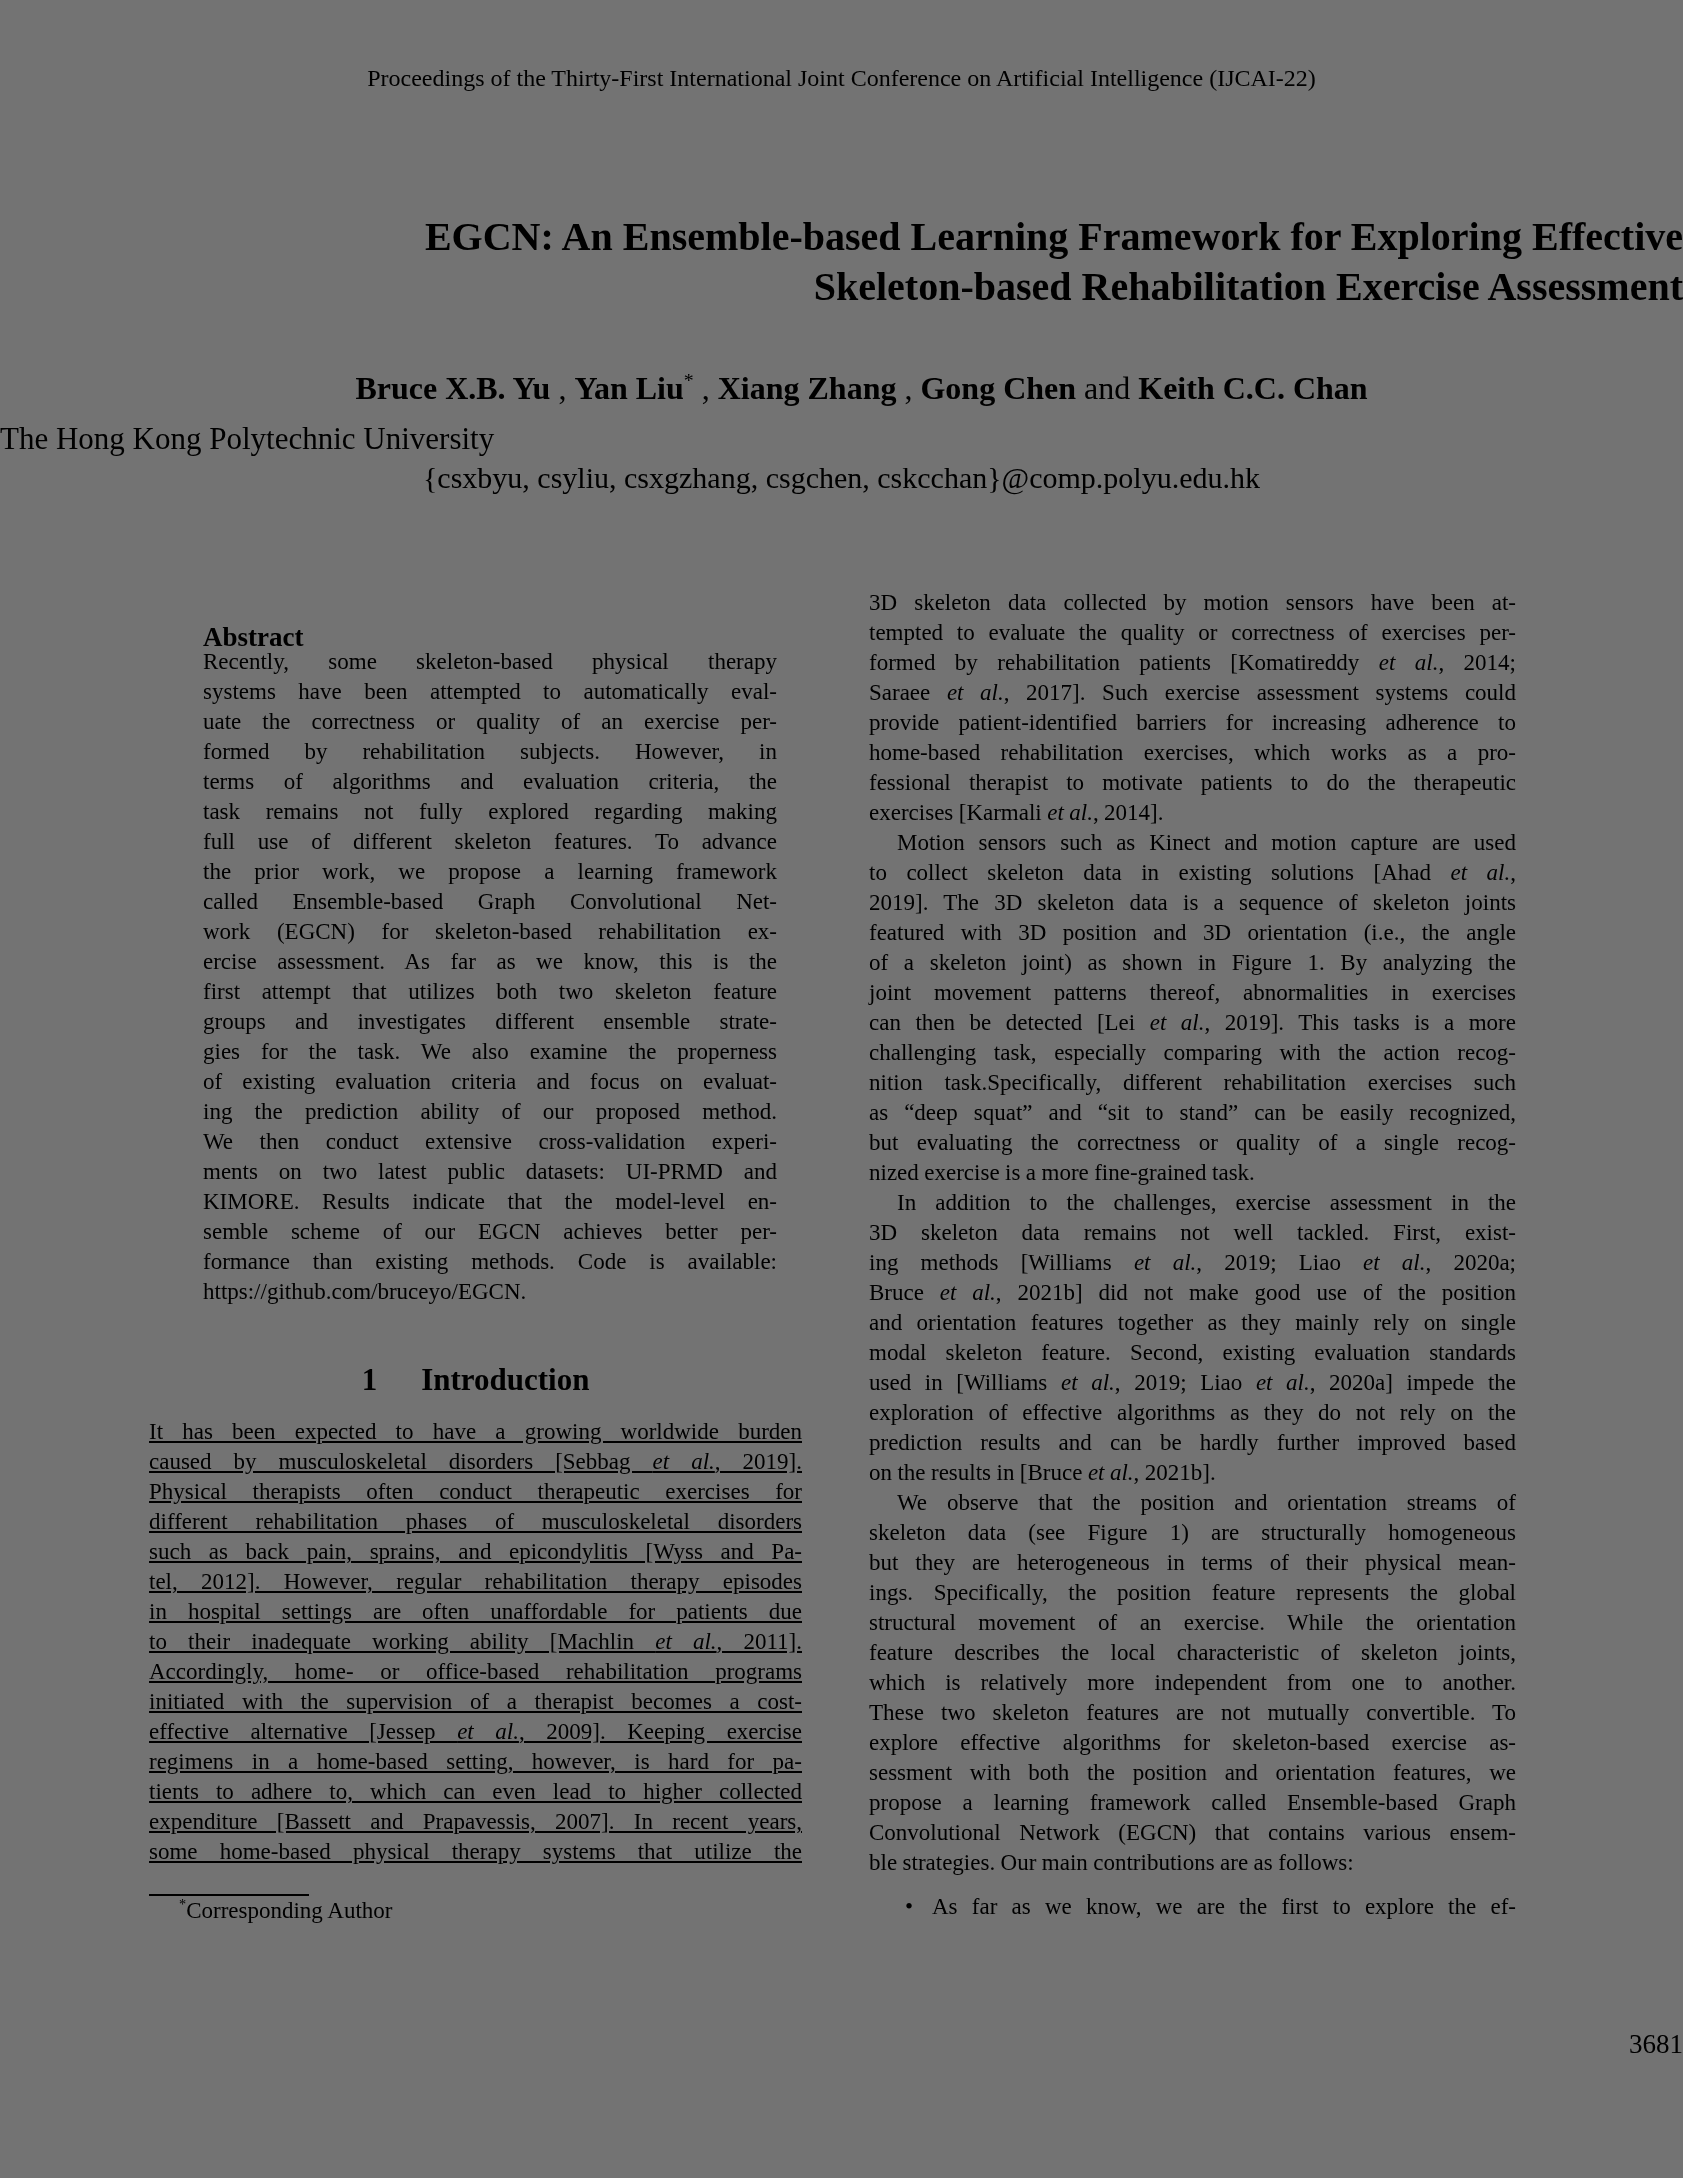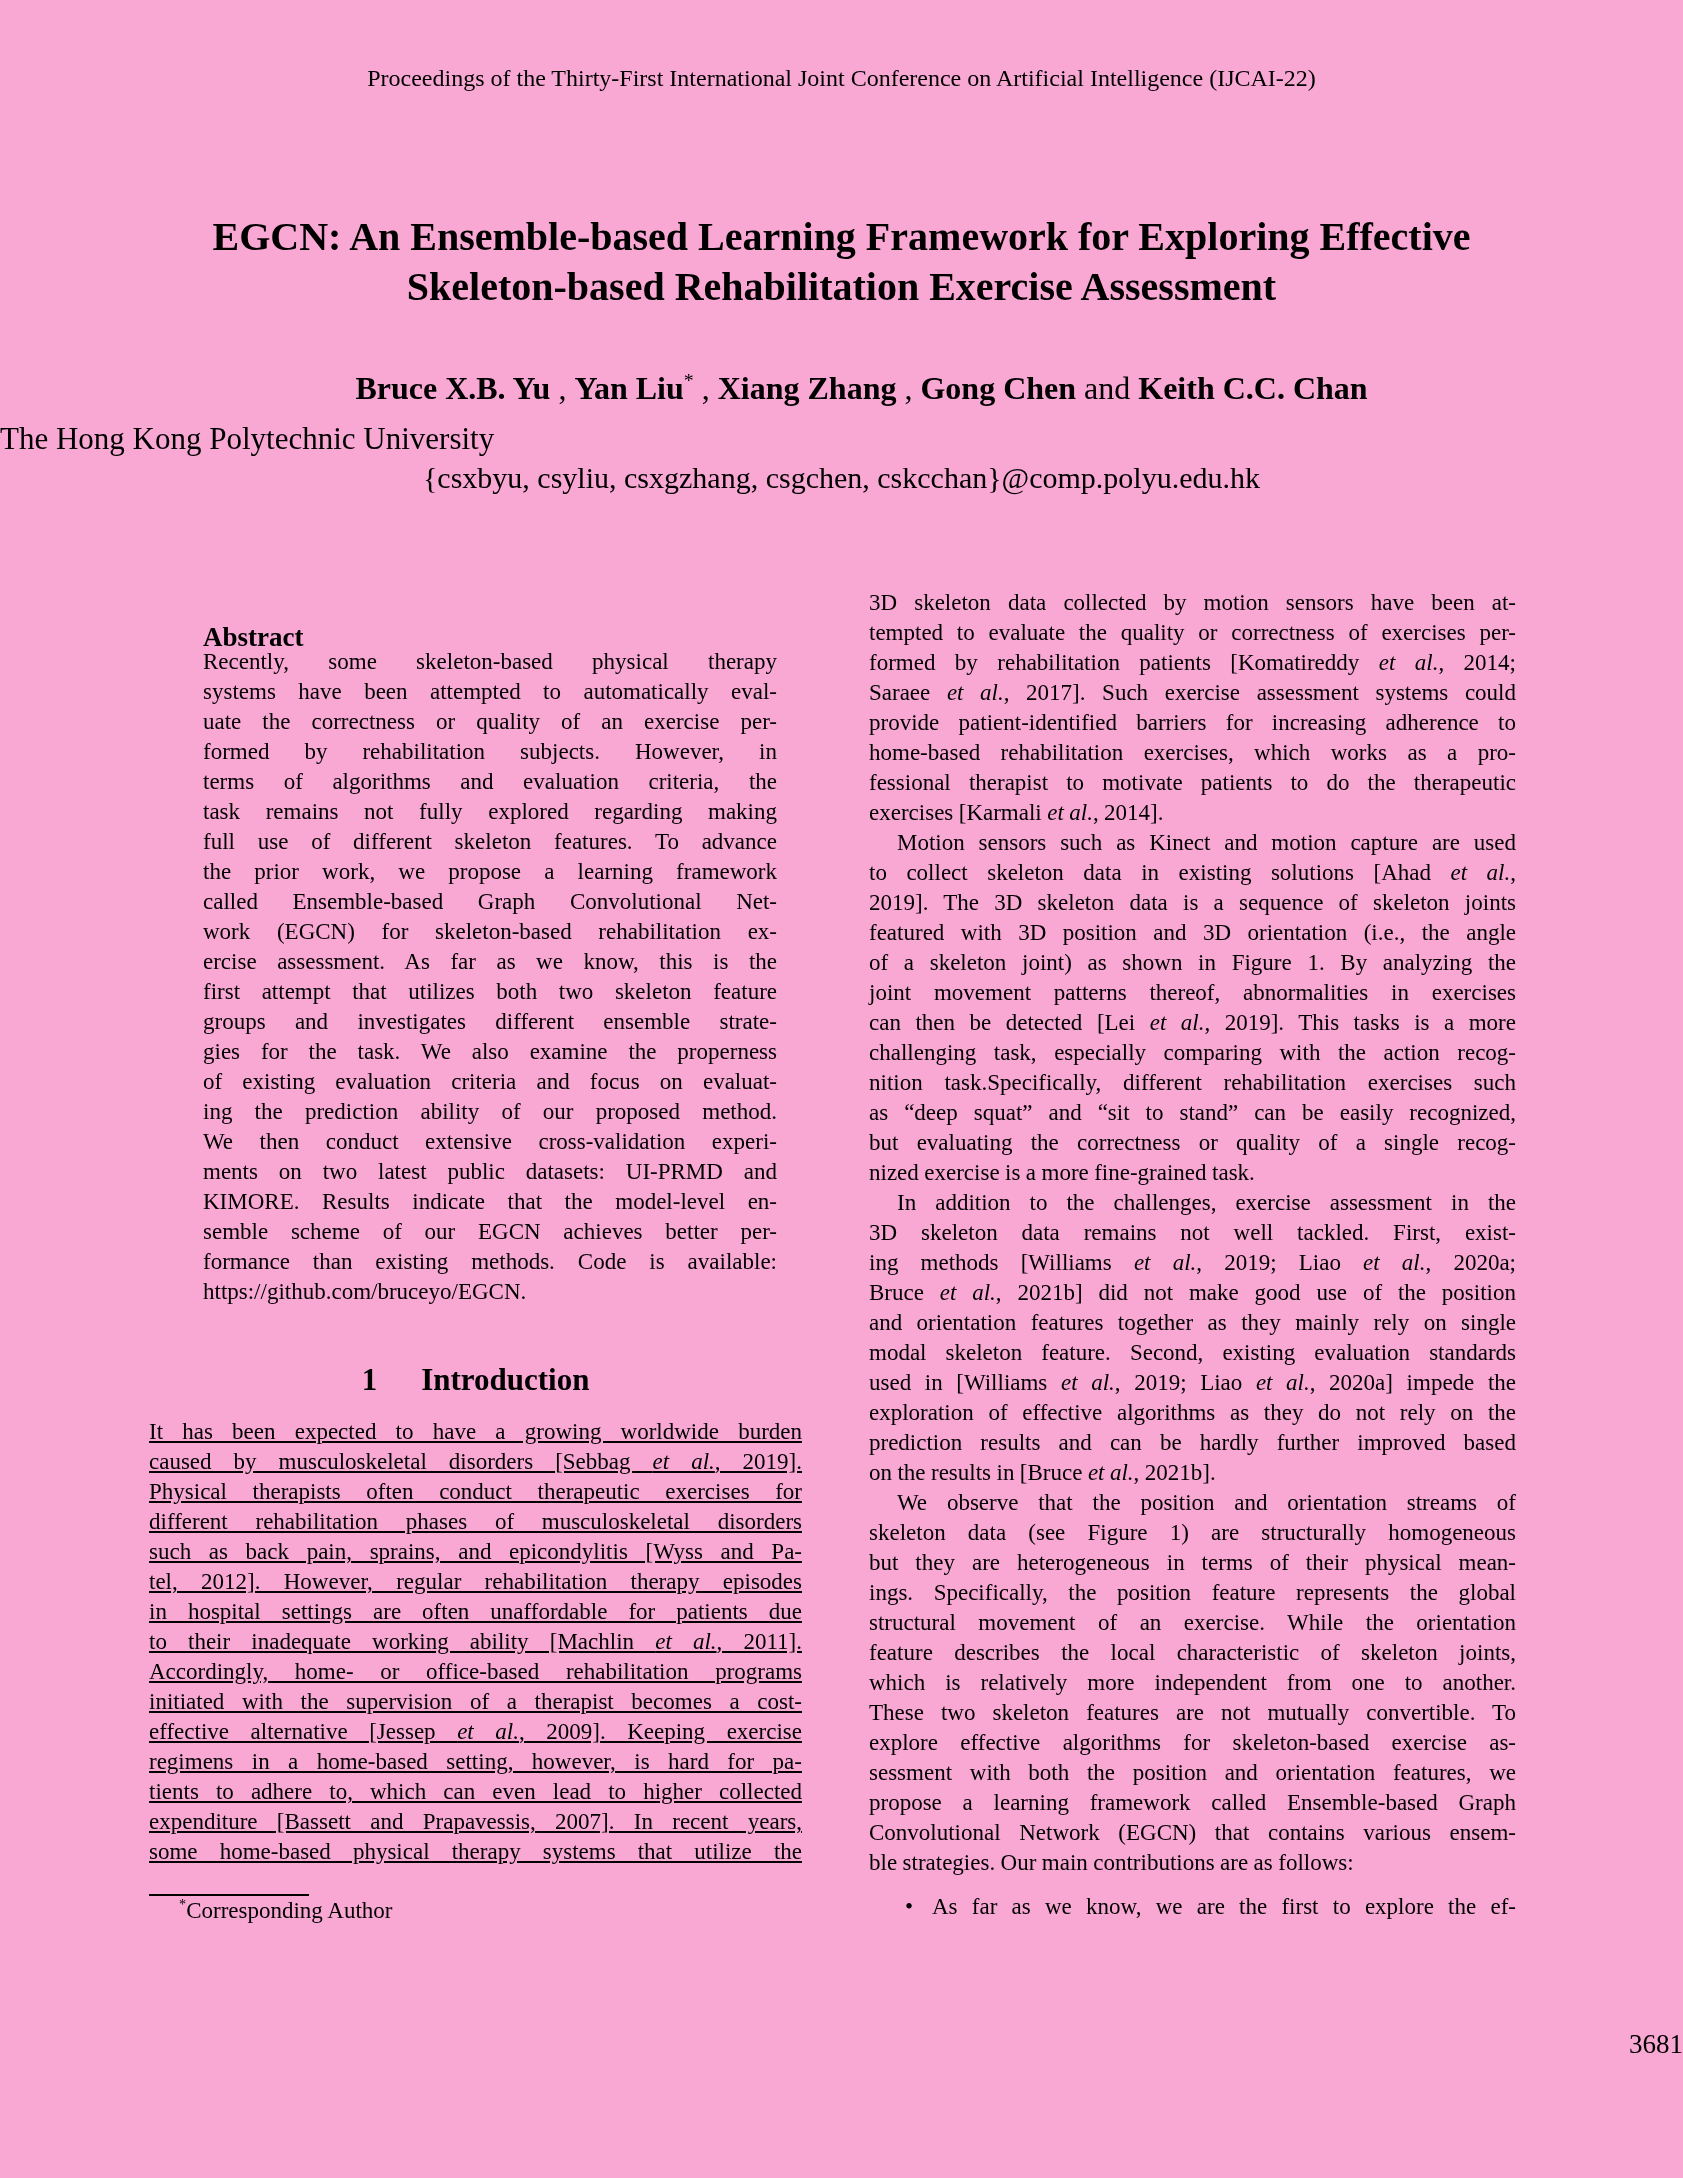--- a/index.html
+++ b/index.html
@@ -1,24 +1,24 @@
 <!DOCTYPE html>
 <html><head>
 <meta charset="utf-8">
 <style>
   html,body{margin:0;padding:0;background:#ffffff;}
-  .page{position:relative;width:1683px;height:2178px;background:#f9a8d4;color:#000;
+  .page{position:relative;width:1683px;height:2178px;background:#737373;color:#000;
         font-family:"Liberation Serif","DejaVu Serif",serif;overflow:hidden;}
 
   .running-header{position:absolute;top:65px;left:0;width:100%;text-align:center;
         font-size:24px;color:#000;}
 
   .paper-title{position:absolute;top:212px;left:0;width:100%;text-align:center;
         font-size:40px;font-weight:bold;line-height:50px;margin:0;}
-  .paper-title .tline{display:block;}
+  .paper-title .tline{display:block;text-align:right;}
 
   .authors{position:absolute;top:370px;left:0;width:100%;text-align:center;font-size:32px;padding-left:20px;}
   .authors .seg-bold{font-weight:bold;}
   .authors sup{font-size:62%;vertical-align:super;line-height:0;}
   .affiliation{position:absolute;top:421px;left:0;width:100%;font-size:31px;}
   .email-line{position:absolute;top:461px;left:0;width:100%;text-align:center;font-size:30px;}
 
   .col{position:absolute;top:0;height:2178px;}
   .col-left{left:149px;width:653px;}
   .col-right{left:869px;width:647px;}

